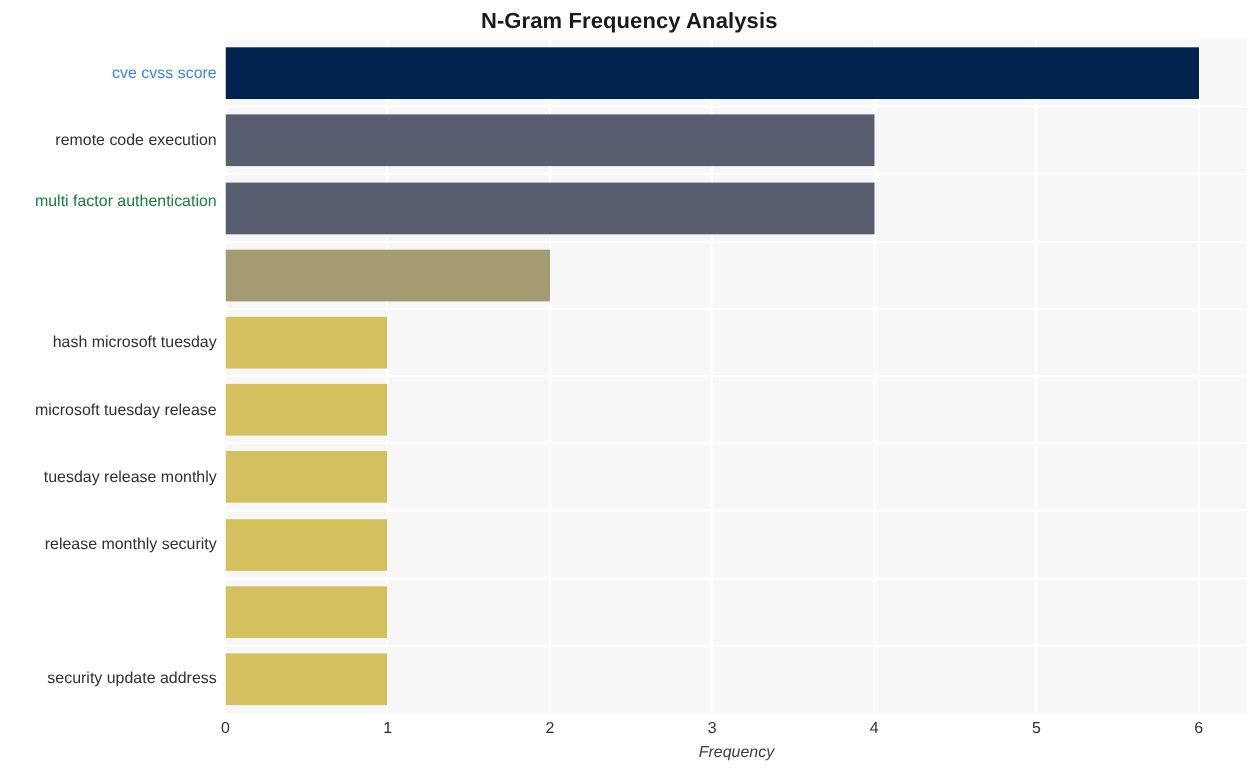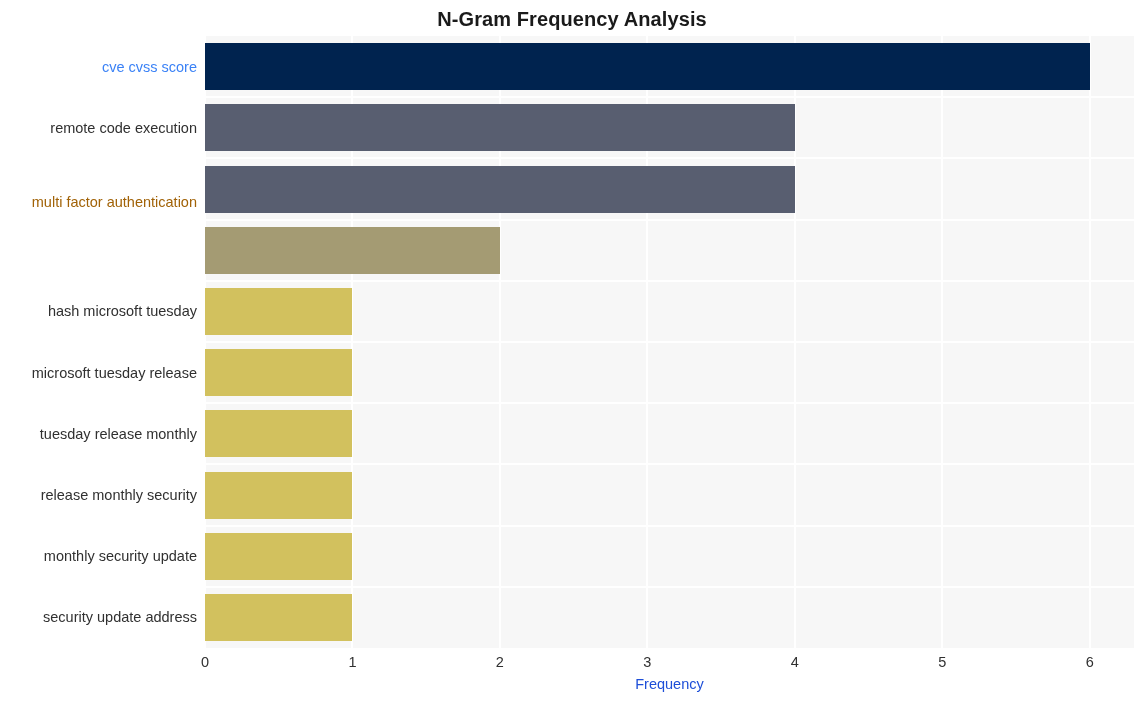--- a/index.html
+++ b/index.html
@@ -150,34 +150,33 @@
         <div class="bar" title="tuesday release monthly: 1" style="width: 147.46px; top: 374.3px; background: rgb(210, 193, 94);"></div>
         <div class="bar" title="release monthly security: 1" style="width: 147.46px; top: 435.5px; background: rgb(210, 193, 94);"></div>
         <div class="bar" title="monthly security update: 1" style="width: 147.46px; top: 496.7px; background: rgb(210, 193, 94);"></div>
         <div class="bar" title="security update address: 1" style="width: 147.46px; top: 557.9px; background: rgb(210, 193, 94);"></div>
       </div>
   </div>
 
   <div class="ylabels-wrap" id="ylabels-layer">
       <div class="ylabel" style="top: 21.6px; color: #3b82f6;">cve cvss score</div>
       <div class="ylabel" style="top: 82.8px; color: rgb(48, 48, 48); padding-left: 16px;">remote code execution</div>
-      <div class="ylabel" style="top: 157px; color: #a16207;">multi factor authentication</div>
+      <div class="ylabel" style="top: 138px; color: #15803d;">multi factor authentication</div>
       <div class="ylabel" style="top: 266.4px; color: rgb(48, 48, 48);">hash microsoft tuesday</div>
       <div class="ylabel" style="top: 327.6px; color: rgb(48, 48, 48);">microsoft tuesday release</div>
       <div class="ylabel" style="top: 388.8px; color: rgb(48, 48, 48);">tuesday release monthly</div>
       <div class="ylabel" style="top: 450px; color: rgb(48, 48, 48);">release monthly security</div>
-      <div class="ylabel" style="top: 511.2px; color: rgb(48, 48, 48);">monthly security update</div>
       <div class="ylabel" style="top: 572.4px; color: rgb(48, 48, 48);">security update address</div>
     </div>
 
   <div id="xticks-layer">
       <div class="xtick" style="left: 205px; color: rgb(48, 48, 48);">0</div>
       <div class="xtick" style="left: 352.46px; color: rgb(48, 48, 48);">1</div>
       <div class="xtick" style="left: 499.921px; color: rgb(48, 48, 48);">2</div>
       <div class="xtick" style="left: 647.381px; color: rgb(48, 48, 48);">3</div>
       <div class="xtick" style="left: 794.841px; color: rgb(48, 48, 48);">4</div>
       <div class="xtick" style="left: 942.302px; color: rgb(48, 48, 48);">5</div>
       <div class="xtick" style="left: 1089.76px; color: rgb(48, 48, 48);">6</div>
     </div>
 
-  <div class="xaxis-title" style="color: #1d4ed8;">Frequency</div>
+  <div class="xaxis-title" style="color: #404040; font-style: italic;">Frequency</div>
 
 </div>
 
 </body></html>

